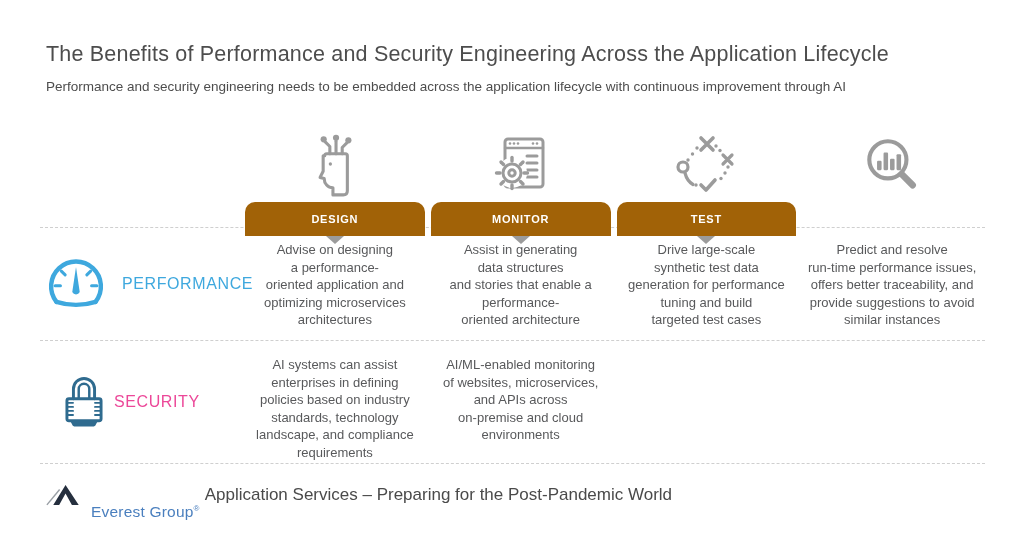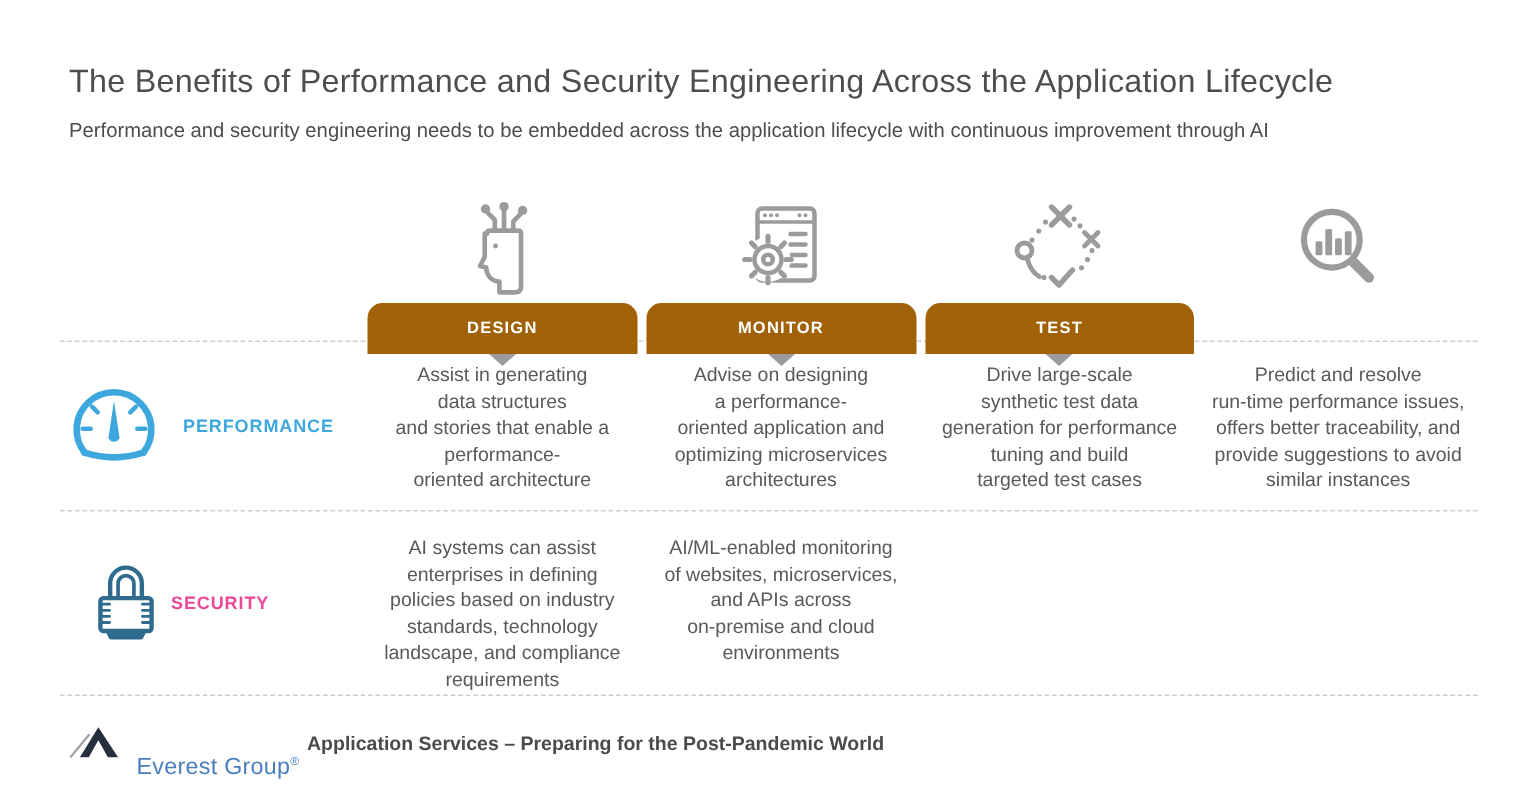--- a/index.html
+++ b/index.html
@@ -33,35 +33,35 @@
     transform: translateX(-50%);
     border-left: 9px solid transparent; border-right: 9px solid transparent;
     border-top: 8px solid #9B9B9B;
   }
 
   .body-row { border-bottom: 1px dashed #cfcfcf; }
   .row-performance { height: 113px; }
   .row-security { height: 123px; }
 
   .row-label-cell { display: flex; align-items: center; padding-left: 4px; }
-  .row-label { font-size: 12px; letter-spacing: 0.6px; margin-left: 14px; font-weight: bold; }
+  .row-label { font-size: 16px; letter-spacing: 0.6px; margin-left: 14px; }
   .row-performance .row-label { color: #3EA8DE; }
   .row-security .row-label { color: #ec4899; margin-left: 4px; }
 
   .cell {
     font-size: 13px; line-height: 17.5px; text-align: center;
     padding-top: 13px; white-space: pre-line; color: #58595B;
   }
   .row-security .cell { padding-top: 15px; }
   .cell-pad { padding-top: 26px; }
 
   .footer { position: absolute; left: 46px; top: 466px; display: flex; align-items: center; }
   .brand { font-size: 15.5px; color: #4A7FBE; margin-left: 5px; letter-spacing: 0.2px; margin-top: 37px; }
   .brand sup { font-size: 8px; color: #4A7FBE; }
-  .caption { font-size: 13px; color: #4a4a4a; margin-left: 5px; padding-top: 3px; font-weight: bold; }
+  .caption { font-size: 17px; color: #4a4a4a; margin-left: 5px; padding-top: 3px; }
 
   svg { display: block; }
 </style>
 </head>
 <body>
 
 <div class="title">The Benefits of Performance and Security Engineering Across the Application Lifecycle</div>
 <div class="subtitle">Performance and security engineering needs to be embedded across the application lifecycle with continuous improvement through AI</div>
 
 <div class="table">
@@ -171,30 +171,30 @@
             <path d="M12.5 34 H18.5"></path>
             <path d="M19.5 17.5 L23.8 21.8"></path>
             <path d="M52.5 17.5 L48.2 21.8"></path>
             <path d="M59.5 34 H53.5"></path>
           </g>
           <path d="M36 13 L31.8 41 A4.6 4.6 0 0 0 40.2 41 Z" fill="#3EA8DE" stroke="none"></path>
         </svg>
       </span>
       <span class="row-label">PERFORMANCE</span>
     </div>
+    <div class="cell">Advise on designing
+a performance-
+oriented application and
+optimizing microservices
+architectures</div>
     <div class="cell">Assist in generating
 data structures
 and stories that enable a
 performance-
 oriented architecture</div>
-    <div class="cell">Advise on designing
-a performance-
-oriented application and
-optimizing microservices
-architectures</div>
     <div class="cell">Drive large-scale
 synthetic test data
 generation for performance
 tuning and build
 targeted test cases</div>
     <div class="cell">Predict and resolve
 run-time performance issues,
 offers better traceability, and
 provide suggestions to avoid
 similar instances</div>

